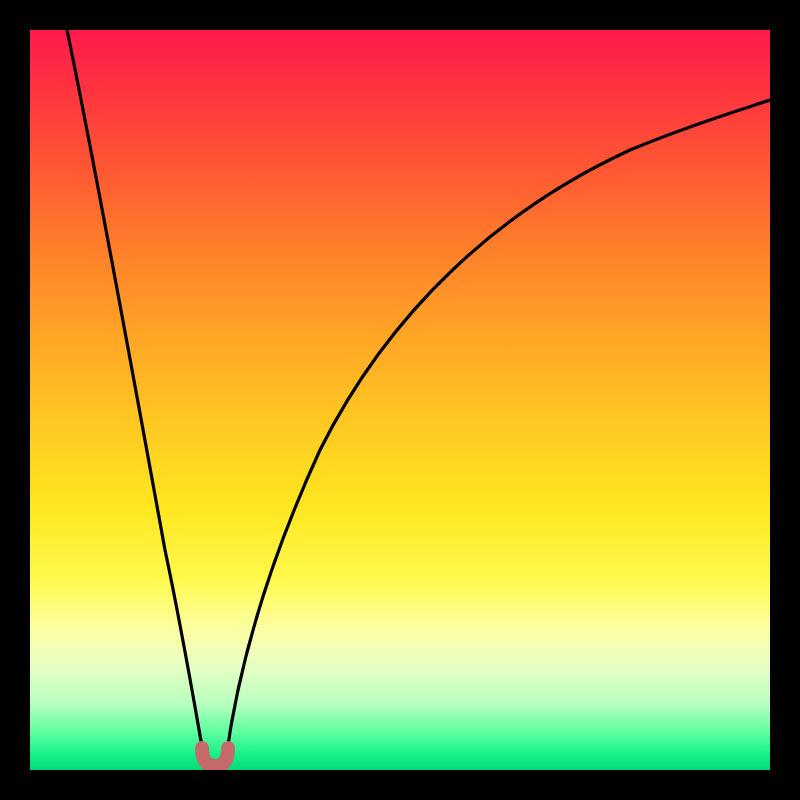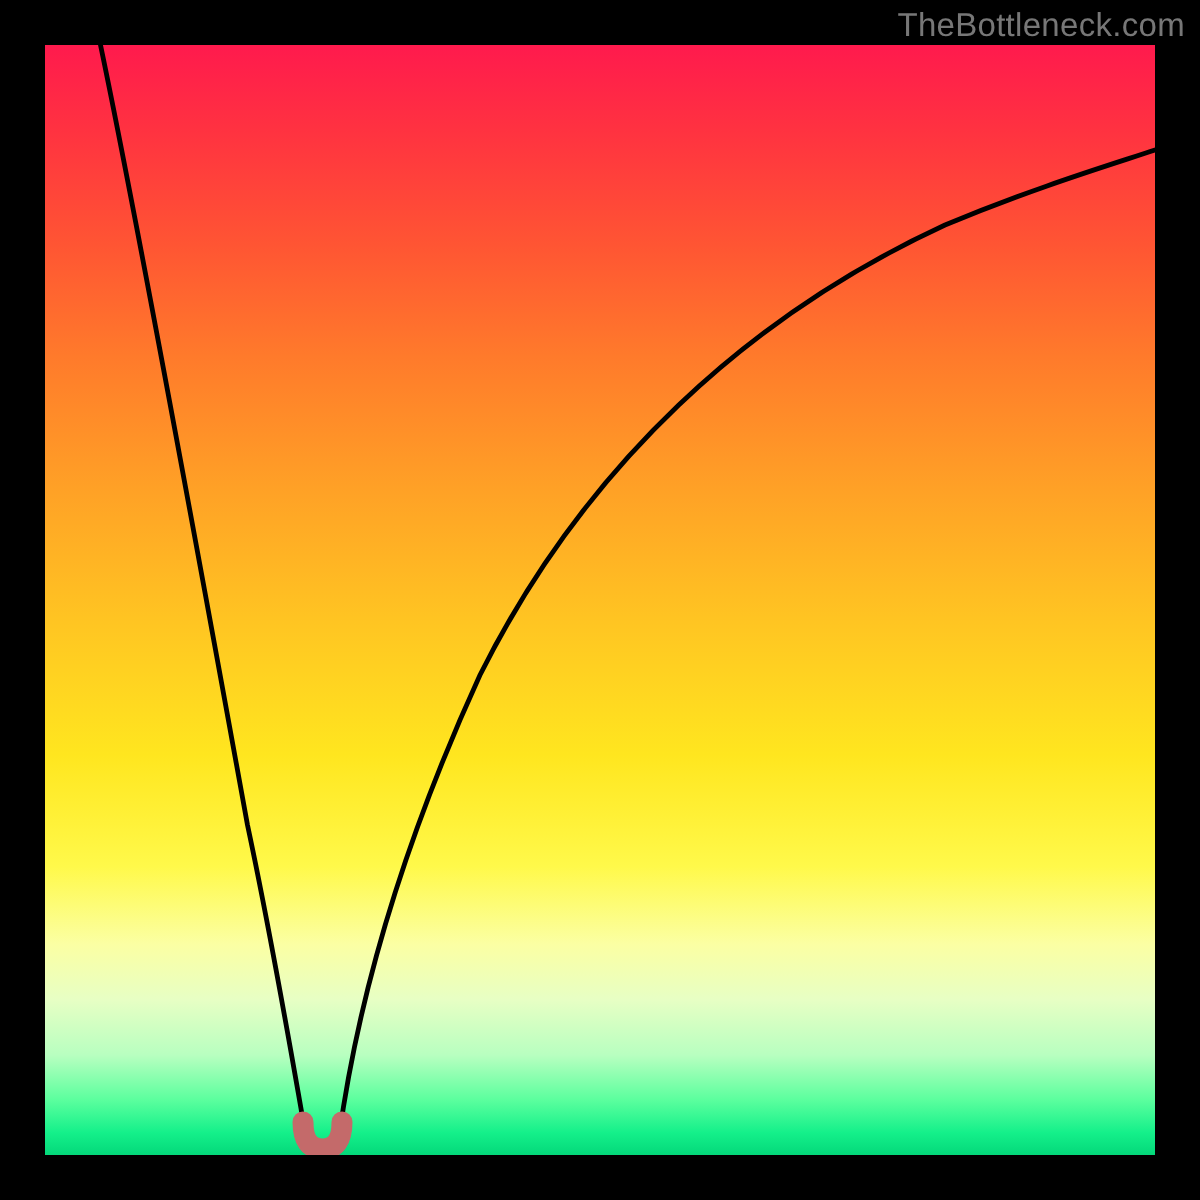--- a/index.html
+++ b/index.html
@@ -73,14 +73,13 @@
       <path d="M 196 728
                C 208 640, 235 540, 290 420
                C 360 280, 470 180, 600 120
                C 660 95, 710 80, 740 70" fill="none" stroke="#000" stroke-width="3.2" stroke-linecap="round"></path>
       <path d="M 172 718
                Q 172 736, 185 736
                Q 198 736, 198 718" fill="none" stroke="#c46a6a" stroke-width="14" stroke-linecap="round" stroke-linejoin="round"></path>
     </svg>
   </div>
 
-  <div class="watermark">TheBottleneck.com</div>
 </div>
 
 </body></html>

